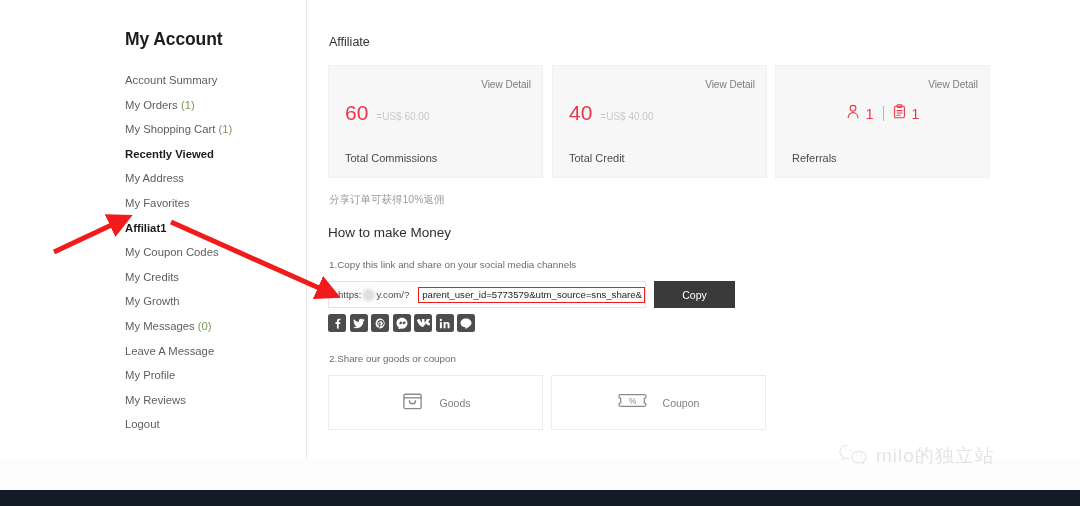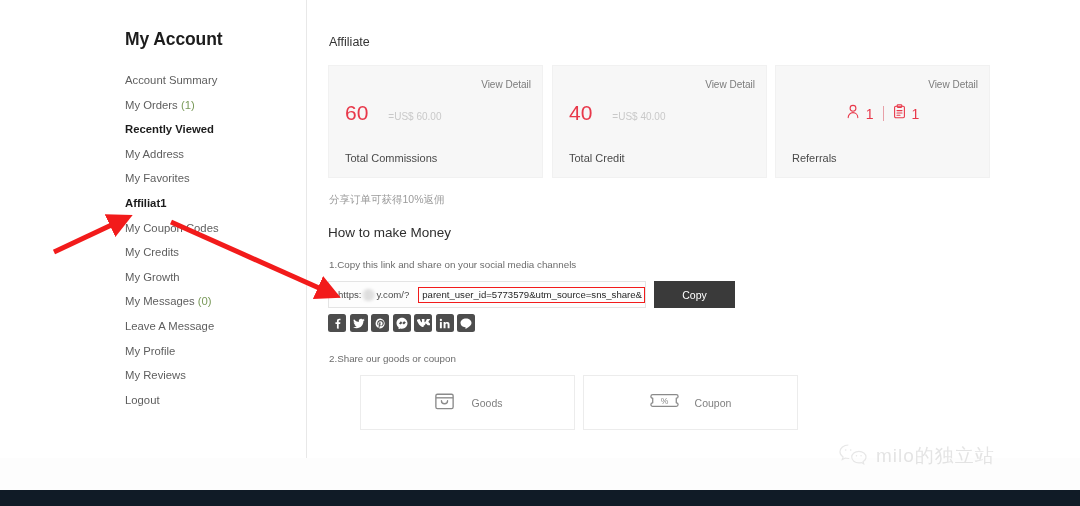--- a/index.html
+++ b/index.html
@@ -89,21 +89,21 @@
     display: flex;
     align-items: baseline;
   }
   .card-number {
     font-size: 21px;
     color: #e8384a;
     font-weight: normal;
     line-height: 1;
   }
   .card-usd {
-    margin-left: 20px;
+    margin-left: 8px;
     font-size: 10px;
     color: #c9c9c9;
   }
   .card-label {
     position: absolute;
     left: 16px; bottom: 13px;
     font-size: 11px;
     color: #4a4a4a;
   }
   .referral-row {
@@ -221,21 +221,20 @@
     position: absolute;
     top: 375px;
     height: 55px;
     background: #ffffff;
     border: 1px solid #ececec;
     display: flex;
     align-items: center;
     justify-content: center;
     gap: 16px;
     cursor: pointer;
-    margin-left: 32px;
   }
   #box-goods  { left: 21px;  width: 215px; }
   #box-coupon { left: 244px; width: 215px; }
   .share-label { font-size: 10.5px; color: #808080; }
 
   
   #watermark {
     position: absolute;
     left: 838px; top: 443px;
     display: flex;
@@ -275,20 +274,21 @@
 </head>
 <body>
 
 <div id="page">
 
   <div id="sidebar">
     <div id="account-title">My Account</div>
     <nav id="nav-list">
         <a class="nav-item">Account Summary</a>
         <a class="nav-item">My Orders <span class="nav-count">(1)</span></a>
+        <a class="nav-item">My Shopping Cart <span class="nav-count">(1)</span></a>
         <a class="nav-item bold">Recently Viewed</a>
         <a class="nav-item">My Address</a>
         <a class="nav-item">My Favorites</a>
         <a class="nav-item bold">Affiliat1</a>
         <a class="nav-item">My Coupon Codes</a>
         <a class="nav-item">My Credits</a>
         <a class="nav-item">My Growth</a>
         <a class="nav-item">My Messages <span class="nav-count">(0)</span></a>
         <a class="nav-item">Leave A Message</a>
         <a class="nav-item">My Profile</a>

